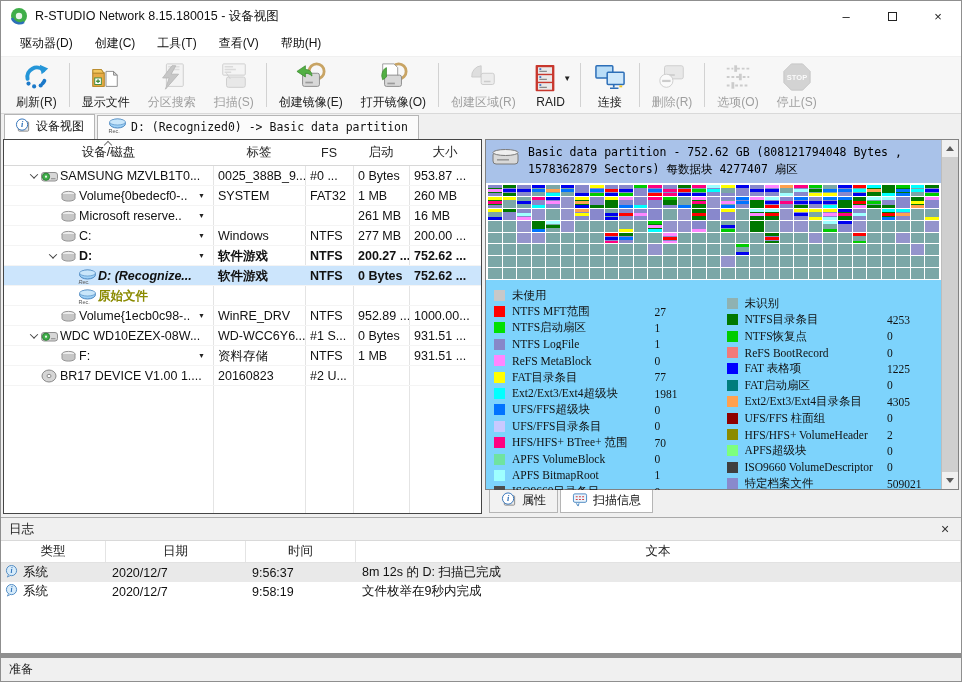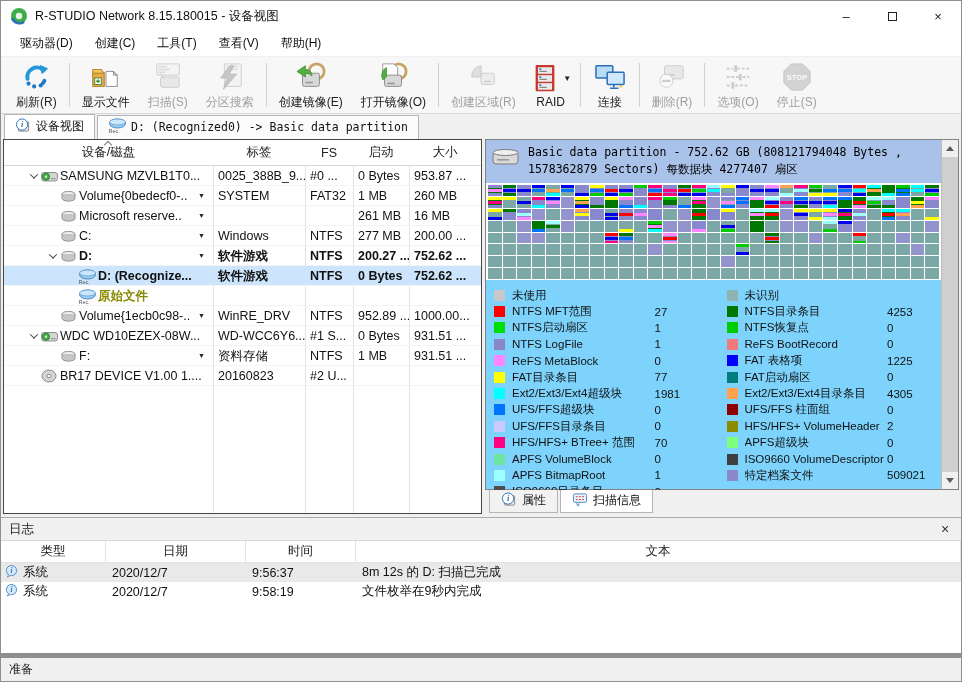--- a/index.html
+++ b/index.html
@@ -65,21 +65,21 @@
   .drop-arrow { position:absolute; right:8px; top:6px; font-size:7px; color:#222; line-height:1; }
 
   
   .right-col { flex:1 1 auto; display:flex; flex-direction:column; min-width:0; }
   .scan-panel { flex:1 1 auto; background:#7dd3fc; border:1px solid #828282; display:flex; min-height:0; }
   .scan-content { flex:1 1 auto; display:flex; flex-direction:column; min-width:0; }
   .scan-header { background:#a9c2e9; display:flex; align-items:flex-start; gap:6px; padding:4px 4px 3px 6px; font-family:"DejaVu Sans Mono","Liberation Mono",monospace; font-size:11.5px; line-height:1.45; color:#000; min-height:43px; }
   .scan-header .dico { flex:0 0 30px; padding-top:3px; }
   .scan-map { background:#fff; padding:2px 2px 1px 2px; display:grid; grid-template-columns:repeat(31,1fr); gap:1px; height:97px; flex:0 0 auto; }
   .blk { width:100%; height:100%; }
-  .legend { display:flex; padding:7px 2px 0 8px; gap:20px; font-family:Liberation Sans, sans-serif; font-size:11.5px; }
+  .legend { display:flex; padding:7px 2px 0 8px; gap:20px; font-family:Liberation Serif, serif; font-size:11.5px;align-items:center; }
   .legend-col { flex:1 1 50%; min-width:0; }
   .lg-row { display:flex; align-items:center; height:16.4px; white-space:nowrap; }
   .lg-sw { width:11px; height:11px; flex:0 0 11px; margin-right:7px; }
   .lg-lbl { flex:1 1 auto; overflow:hidden; }
   .lg-cnt { flex:0 0 52px; text-align:left; }
   .scan-scrollbar { flex:0 0 17px; background:#cfcfcf; border-left:1px solid #bdbdbd; display:flex; flex-direction:column; justify-content:space-between; }
   .sb-arrow { height:17px; background:#f0f0f0; display:flex; align-items:center; justify-content:center; }
   .sb-tri-up { width:0; height:0; border-left:4px solid transparent; border-right:4px solid transparent; border-bottom:5px solid #5a5a5a; }
   .sb-tri-down { width:0; height:0; border-left:4px solid transparent; border-right:4px solid transparent; border-top:5px solid #5a5a5a; }
 
@@ -160,37 +160,37 @@
             <path d="M7.5 18.5v4 M5.5 20.5h4" stroke="#3c8c3c" stroke-width="1.4"></path>
             <path d="M16 10 h8 l4 4 v12 h-12 z" fill="#fff" stroke="#8a8a8a"></path>
             <path d="M24 10 l4 4 h-4 z" fill="#d8d8d8" stroke="#8a8a8a"></path>
           </svg>
         </span>
         <span class="lbl">显示文件</span>
       </div>
       <div class="tb-btn disabled">
         <span class="ic">
           <svg width="32" height="30" viewBox="0 0 32 32">
+            <rect x="10" y="2" width="18" height="24" rx="1" fill="#f0f0f0" stroke="#9a9a9a"></rect>
+            <path d="M12 5h12 M12 8h12" stroke="#c0c0c0" stroke-width="1.6"></path>
+            <polygon points="16,4 6,17 13,17 9,29 23,13 15,13 20,4" fill="#8f8f8f" stroke="#6e6e6e"></polygon>
+          </svg>
+        </span>
+        <span class="lbl">分区搜索</span>
+      </div>
+      <div class="tb-btn disabled">
+        <span class="ic">
+          <svg width="32" height="30" viewBox="0 0 32 32">
             <rect x="4" y="2" width="24" height="12" rx="1" fill="#f2f2f2" stroke="#9a9a9a"></rect>
             <path d="M6 5h9 M6 8h12 M6 11h7" stroke="#b8b8b8" stroke-width="1.6"></path>
             <rect x="8" y="16" width="20" height="11" rx="2" fill="#d8d8d8" stroke="#9a9a9a"></rect>
             <path d="M8 12 l4 6" stroke="#9a9a9a"></path>
           </svg>
         </span>
         <span class="lbl">扫描(S)</span>
-      </div>
-      <div class="tb-btn disabled">
-        <span class="ic">
-          <svg width="32" height="30" viewBox="0 0 32 32">
-            <rect x="10" y="2" width="18" height="24" rx="1" fill="#f0f0f0" stroke="#9a9a9a"></rect>
-            <path d="M12 5h12 M12 8h12" stroke="#c0c0c0" stroke-width="1.6"></path>
-            <polygon points="16,4 6,17 13,17 9,29 23,13 15,13 20,4" fill="#8f8f8f" stroke="#6e6e6e"></polygon>
-          </svg>
-        </span>
-        <span class="lbl">分区搜索</span>
       </div>
       <div class="tb-sep"></div>
       <div class="tb-btn">
         <span class="ic">
           <svg width="34" height="30" viewBox="0 0 34 32">
             <circle cx="23" cy="10" r="8" fill="none" stroke="#c8a464" stroke-width="3"></circle>
             <rect x="8" y="12" width="18" height="14" rx="2" fill="#d8d8d8" stroke="#8a8a8a"></rect>
             <rect x="11" y="21" width="8" height="1.8" fill="#9a9a9a"></rect>
             <path d="M2 10 l9 -6 v4 c5 0 7 3 7 7 c-2 -2 -4 -3 -7 -3 v4 z" fill="#52b043" stroke="#3a8a2e" stroke-width="0.8"></path>
           </svg>
@@ -403,21 +403,21 @@
               </span>
               <span class="ntext bold">D:</span>
               <span class="drop-arrow">▼</span>
             </div>
             <div class="tr-cell bold">软件游戏</div>
             <div class="tr-cell bold">NTFS</div>
             <div class="tr-cell bold">200.27 ...</div>
             <div class="tr-cell bold">752.62 ...</div>
           </div>
           <div class="tree-row selected">
-            <div class="tr-cell tr-name" style="padding-left: 61px;">
+            <div class="tr-cell tr-name" style="padding-left: 61px; font-style: italic;">
               <span class="chev"></span>
               <span class="nico">
                 <svg width="18" height="15" viewBox="0 0 18 15">
                   <ellipse cx="9.5" cy="5.5" rx="8" ry="4.5" fill="#9ed0f5" stroke="#4a86c0"></ellipse>
                   <ellipse cx="9.5" cy="4" rx="8" ry="3" fill="#c9e6fa" stroke="#4a86c0" stroke-width="0.6"></ellipse>
                   <text x="0.5" y="14.5" font-size="5.5" font-family="sans-serif" fill="#555">Rec.</text>
                 </svg>
               </span>
               <span class="ntext bold">D: (Recognize...</span>
             </div>

